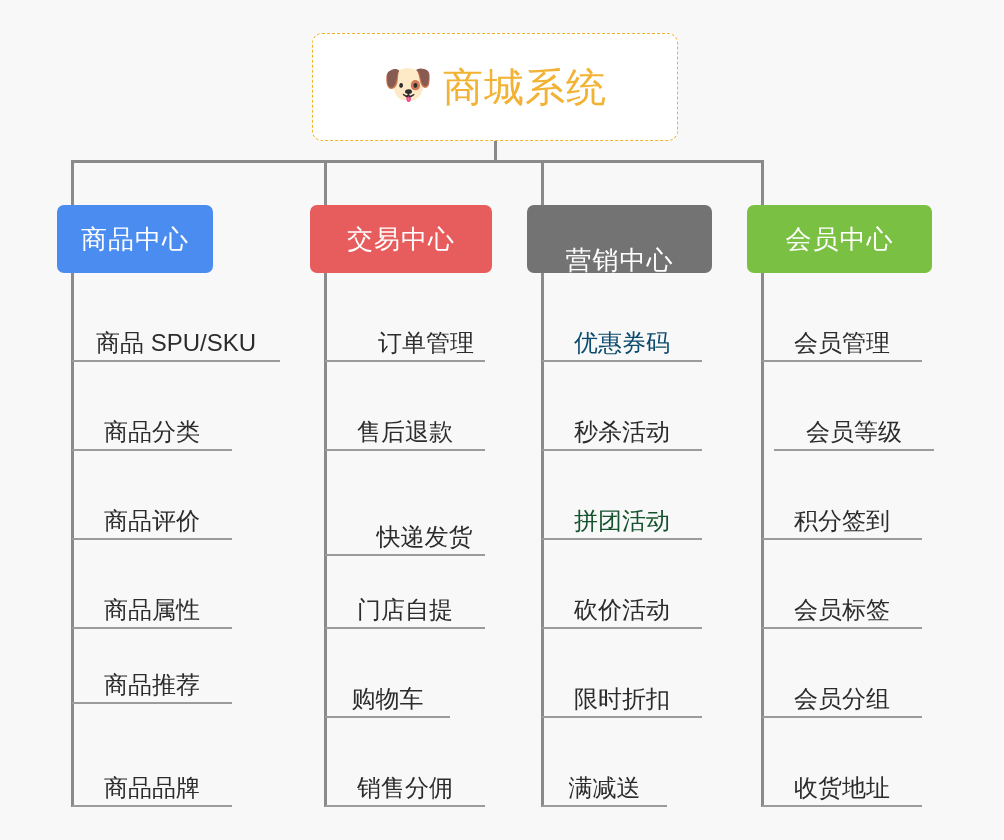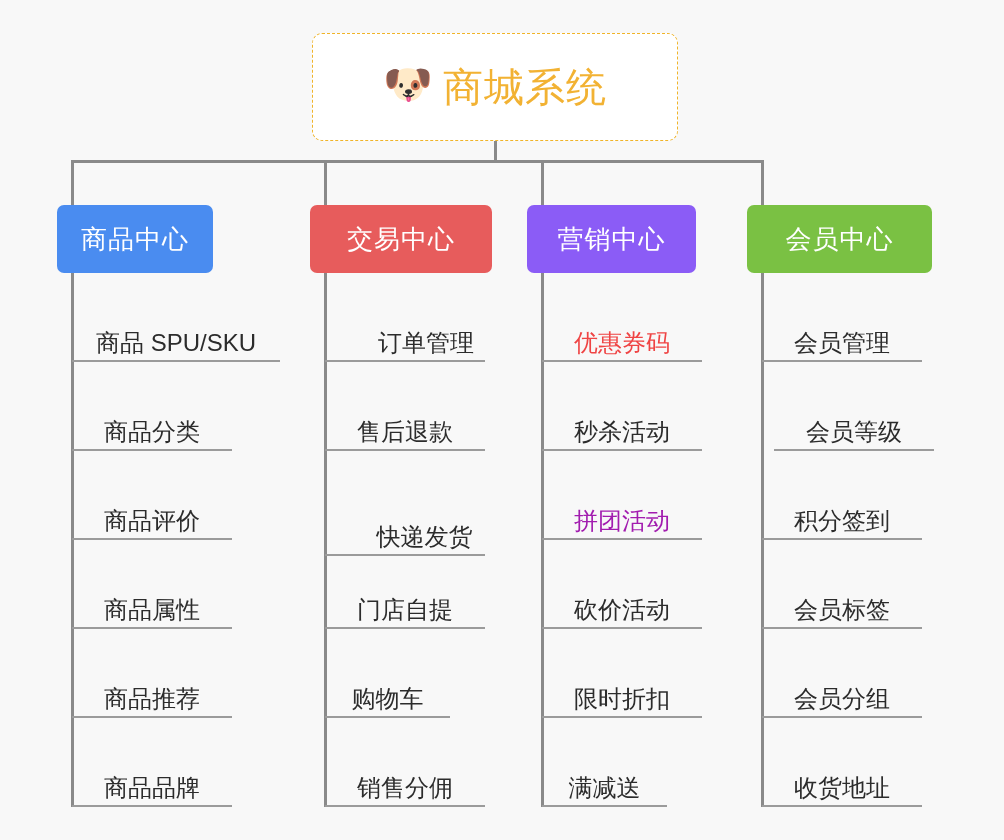--- a/index.html
+++ b/index.html
@@ -143,21 +143,21 @@
           </div>
           <div class="leaf-item" style="left: 15px; top: 89px; width: 160px; border-bottom-color: rgb(155, 155, 155);">
             <span class="leaf-label" style="color: rgb(44, 44, 44);">商品分类</span>
           </div>
           <div class="leaf-item" style="left: 15px; top: 178px; width: 160px; border-bottom-color: rgb(155, 155, 155);">
             <span class="leaf-label" style="color: rgb(44, 44, 44);">商品评价</span>
           </div>
           <div class="leaf-item" style="left: 15px; top: 267px; width: 160px; border-bottom-color: rgb(155, 155, 155);">
             <span class="leaf-label" style="color: rgb(44, 44, 44);">商品属性</span>
           </div>
-          <div class="leaf-item" style="left: 15px; top: 356px; width: 160px; border-bottom-color: rgb(155, 155, 155);">
+          <div class="leaf-item" style="left: 15px; top: 342px; width: 160px; border-bottom-color: rgb(155, 155, 155);">
             <span class="leaf-label" style="color: rgb(44, 44, 44);">商品推荐</span>
           </div>
           <div class="leaf-item" style="left: 15px; top: 445px; width: 160px; border-bottom-color: rgb(155, 155, 155);">
             <span class="leaf-label" style="color: rgb(44, 44, 44);">商品品牌</span>
           </div>
         </div>
       </div>
       <div class="column" style="left: 310px; width: 182px;">
         <div class="cat-box" style="width: 182px; background: rgb(231, 92, 92);">
           <span class="cat-label">交易中心</span>
@@ -178,33 +178,33 @@
           </div>
           <div class="leaf-item" style="left: 15px; top: 356px; width: 125px; border-bottom-color: rgb(155, 155, 155);">
             <span class="leaf-label" style="color: rgb(44, 44, 44);">购物车</span>
           </div>
           <div class="leaf-item" style="left: 15px; top: 445px; width: 160px; border-bottom-color: rgb(155, 155, 155);">
             <span class="leaf-label" style="color: rgb(44, 44, 44); margin-top: 44px;">销售分佣</span>
           </div>
         </div>
       </div>
       <div class="column" style="left: 527px; width: 185px;">
-        <div class="cat-box" style="width: 169px; background: #8b5cf6;">
+        <div class="cat-box" style="width: 185px; background: #737373; align-items: flex-end;">
           <span class="cat-label">营销中心</span>
         </div>
         <div class="trunk" style="left: 13.5px; height: 534px; background: rgb(138, 138, 138);"></div>
         <div class="leaf-list">
           <div class="leaf-item" style="left: 15px; top: 0px; width: 160px; border-bottom-color: rgb(155, 155, 155);">
-            <span class="leaf-label" style="color: #ef4444;">优惠券码</span>
+            <span class="leaf-label" style="color: #0c4a6e;">优惠券码</span>
           </div>
           <div class="leaf-item" style="left: 15px; top: 89px; width: 160px; border-bottom-color: rgb(155, 155, 155);">
             <span class="leaf-label" style="color: rgb(44, 44, 44);">秒杀活动</span>
           </div>
           <div class="leaf-item" style="left: 15px; top: 178px; width: 160px; border-bottom-color: rgb(155, 155, 155);">
-            <span class="leaf-label" style="color: #a21caf;">拼团活动</span>
+            <span class="leaf-label" style="color: #14532d;">拼团活动</span>
           </div>
           <div class="leaf-item" style="left: 15px; top: 267px; width: 160px; border-bottom-color: rgb(155, 155, 155);">
             <span class="leaf-label" style="color: rgb(44, 44, 44);">砍价活动</span>
           </div>
           <div class="leaf-item" style="left: 15px; top: 356px; width: 160px; border-bottom-color: rgb(155, 155, 155);">
             <span class="leaf-label" style="color: rgb(44, 44, 44);">限时折扣</span>
           </div>
           <div class="leaf-item" style="left: 15px; top: 445px; width: 125px; border-bottom-color: rgb(155, 155, 155);">
             <span class="leaf-label" style="color: rgb(44, 44, 44);">满减送</span>
           </div>

